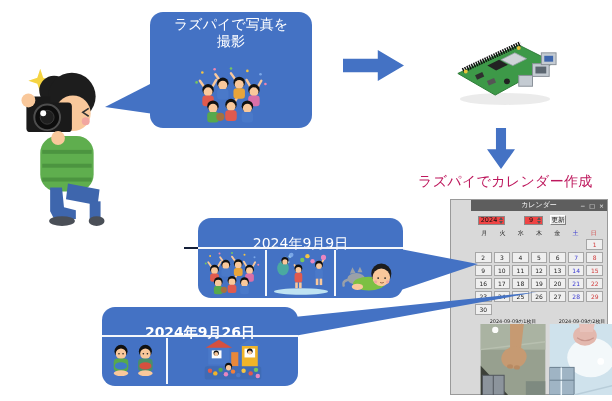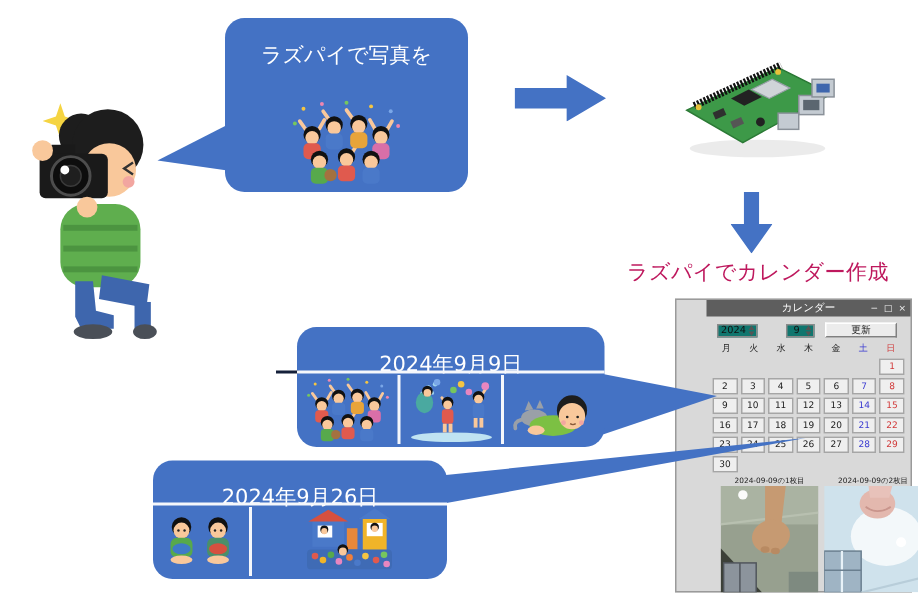--- a/index.html
+++ b/index.html
@@ -4,23 +4,23 @@
 <style>
   html,body{margin:0;padding:0;background:#fff;}
   body{font-family:"DejaVu Sans","Liberation Sans",sans-serif;}
   .canvas{position:relative;width:612px;height:401px;background:#fff;overflow:hidden;}
   .abs{position:absolute;}
 
   
   .bubble{position:absolute;background:#4472C4;border-radius:13px;color:#fff;}
   .bubble .btitle{text-align:center;color:#fff;font-size:14px;line-height:17px;padding-top:17px;}
   .bubble-top{left:150px;top:12px;width:162px;height:116px;}
-  .bubble-top .btitle{padding-top:17px;}
+  .bubble-top .btitle{padding-top:4px;}
   .bubble-day1{left:198px;top:218px;width:205px;height:80px;}
-  .bubble-day2{left:102px;top:307px;width:196px;height:79px;}
+  .bubble-day2{left:102px;top:307px;width:196px;height:79px;font-weight:bold;}
   .bubble .sep{position:absolute;left:0;width:100%;height:2px;background:#f5f7fb;}
   .bubble-day1 .sep{top:29px;}
   .bubble-day2 .sep{top:28px;}
   .stub{position:absolute;left:-14px;top:29px;width:15px;height:2px;background:#15203a;}
   .panels{position:absolute;left:0;right:0;bottom:2px;display:flex;align-items:stretch;}
   .bubble-day1 .panels{top:32px;}
   .bubble-day2 .panels{top:31px;}
   .panel{flex:1;display:flex;align-items:center;justify-content:center;overflow:hidden;}
   .vsep{width:2px;background:#f5f7fb;}
 
@@ -34,28 +34,28 @@
 
   .caption{left:418px;top:173px;width:194px;font-size:14px;color:#be185d;letter-spacing:.3px;white-space:nowrap;}
 
   
   .calwin{left:450px;top:199px;width:158px;height:196px;background:#d9d9d9;border:1px solid #9a9a9a;box-sizing:border-box;padding-left:20px;}
   .titlebar{height:11px;background:#5e5e5e;display:flex;align-items:center;position:relative;}
   .titlebar .wtitle{flex:1;text-align:center;color:#fff;font-size:7px;line-height:11px;}
   .wctrls{position:absolute;right:3px;top:0;height:11px;display:flex;gap:4px;align-items:center;}
   .wctrls span{color:#eee;font-size:6px;line-height:11px;}
   .toolbar{display:flex;align-items:center;gap:5px;padding:3px 0 2px 7px;height:12px;}
-  .spin{background:#0f766e;border:1px solid #8a8a8a;display:flex;align-items:center;font-size:6.5px;color:#111;height:9px;box-sizing:border-box;}
+  .spin{background:#ef4444;border:1px solid #8a8a8a;display:flex;align-items:center;font-size:6.5px;color:#111;height:9px;box-sizing:border-box;}
   .spin.year{width:27px;}
   .spin.month{width:19px;margin-left:14px;}
   .spin .val{flex:1;text-align:center;}
   .spin .arrows{display:flex;flex-direction:column;gap:1px;padding-right:1px;}
   .tri-up{width:0;height:0;border-left:2.5px solid transparent;border-right:2.5px solid transparent;border-bottom:3px solid #555;}
   .tri-down{width:0;height:0;border-left:2.5px solid transparent;border-right:2.5px solid transparent;border-top:3px solid #555;}
-  .updbtn{margin-left:2px;width:48px;height:10px;background:#ececec;border:1px solid #808080;border-top-color:#fff;border-left-color:#fff;font-size:6.5px;color:#111;display:flex;align-items:center;justify-content:center;font-family:inherit;padding:0;}
+  .updbtn{margin-left:2px;width:16px;height:10px;background:#ececec;border:1px solid #808080;border-top-color:#fff;border-left-color:#fff;font-size:6.5px;color:#111;display:flex;align-items:center;justify-content:center;font-family:inherit;padding:0;}
   .wdrow{display:grid;grid-template-columns:repeat(7,1fr);margin:1px 4px 2px 4px;}
   .wdrow .wd{text-align:center;font-size:6px;color:#222;line-height:8px;}
   .wd.sat{color:#3b3bd1;}
   .wd.sun{color:#d13b3b;}
   .dgrid{display:grid;grid-template-columns:repeat(7,1fr);grid-auto-rows:11px;gap:2px;margin:1px 4px;}
   .cell{background:#efefef;border:1px solid #a6a6a6;box-sizing:border-box;font-size:6px;color:#222;display:flex;align-items:center;justify-content:center;}
   .cell.sat{color:#3b3bd1;}
   .cell.sun{color:#d13b3b;}
   .cell.empty{visibility:hidden;}
   .photorow{display:flex;gap:3px;margin:2px 0 0 9px;}
@@ -299,20 +299,21 @@
         <use href="#sym-photographer"></use>
       </svg>
   </div>
 
   <svg class="tail" style="left:103px;top:80px;" width="52" height="40">
     <polygon points="51,2 2,27 51,34" fill="#4472C4"></polygon>
   </svg>
   <div class="bubble bubble-top">
     <div class="btitle">
       <div>ラズパイで写真を</div>
+      <div>撮影</div>
     </div>
     <div class="abs" style="left:40px;top:54px;">
       <svg width="82" height="59" viewBox="0 0 100 72">
           <use href="#sym-kids-cheer"></use>
         </svg>
     </div>
   </div>
 
   <div class="abs arrow-right"></div>
 

